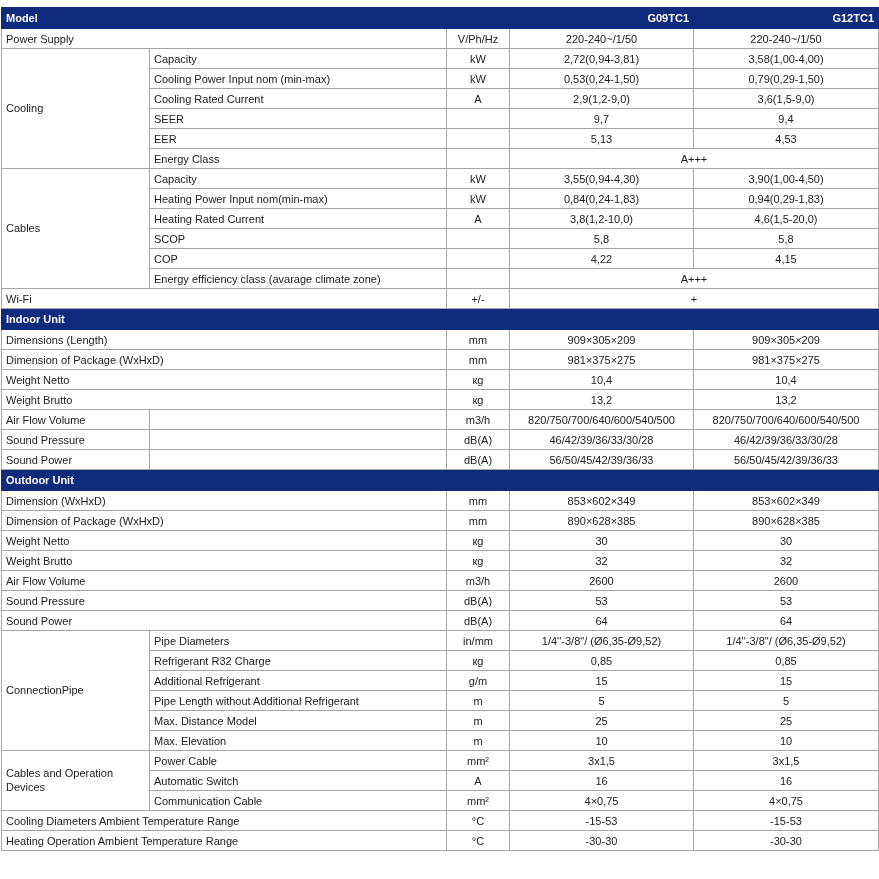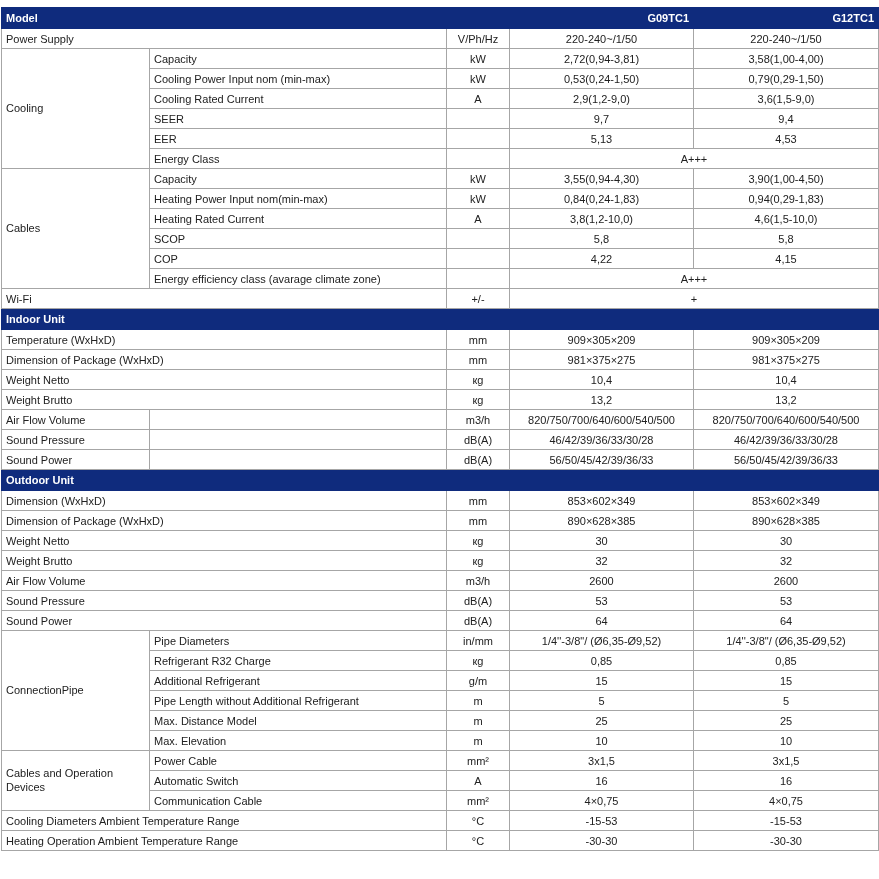--- a/index.html
+++ b/index.html
@@ -87,21 +87,21 @@
   <tr>
     <td>Heating Power Input nom(min-max)</td>
     <td class="unit">kW</td>
     <td class="val">0,84(0,24-1,83)</td>
     <td class="val">0,94(0,29-1,83)</td>
   </tr>
   <tr>
     <td>Heating Rated Current</td>
     <td class="unit">A</td>
     <td class="val">3,8(1,2-10,0)</td>
-    <td class="val">4,6(1,5-10,0)</td>
+    <td class="val">4,6(1,5-20,0)</td>
   </tr>
   <tr>
     <td>SCOP</td>
     <td class="unit"></td>
     <td class="val">5,8</td>
     <td class="val">5,8</td>
   </tr>
   <tr>
     <td>COP</td>
     <td class="unit"></td>
@@ -117,21 +117,21 @@
   <tr>
     <td colspan="2">Wi-Fi</td>
     <td class="unit">+/-</td>
     <td class="val" colspan="2">+</td>
   </tr>
 
   <tr>
     <td class="band" colspan="5">Indoor Unit</td>
   </tr>
   <tr>
-    <td colspan="2">Temperature (WxHxD)</td>
+    <td colspan="2">Dimensions (Length)</td>
     <td class="unit">mm</td>
     <td class="val">909×305×209</td>
     <td class="val">909×305×209</td>
   </tr>
   <tr>
     <td colspan="2">Dimension of Package (WxHxD)</td>
     <td class="unit">mm</td>
     <td class="val">981×375×275</td>
     <td class="val">981×375×275</td>
   </tr>

